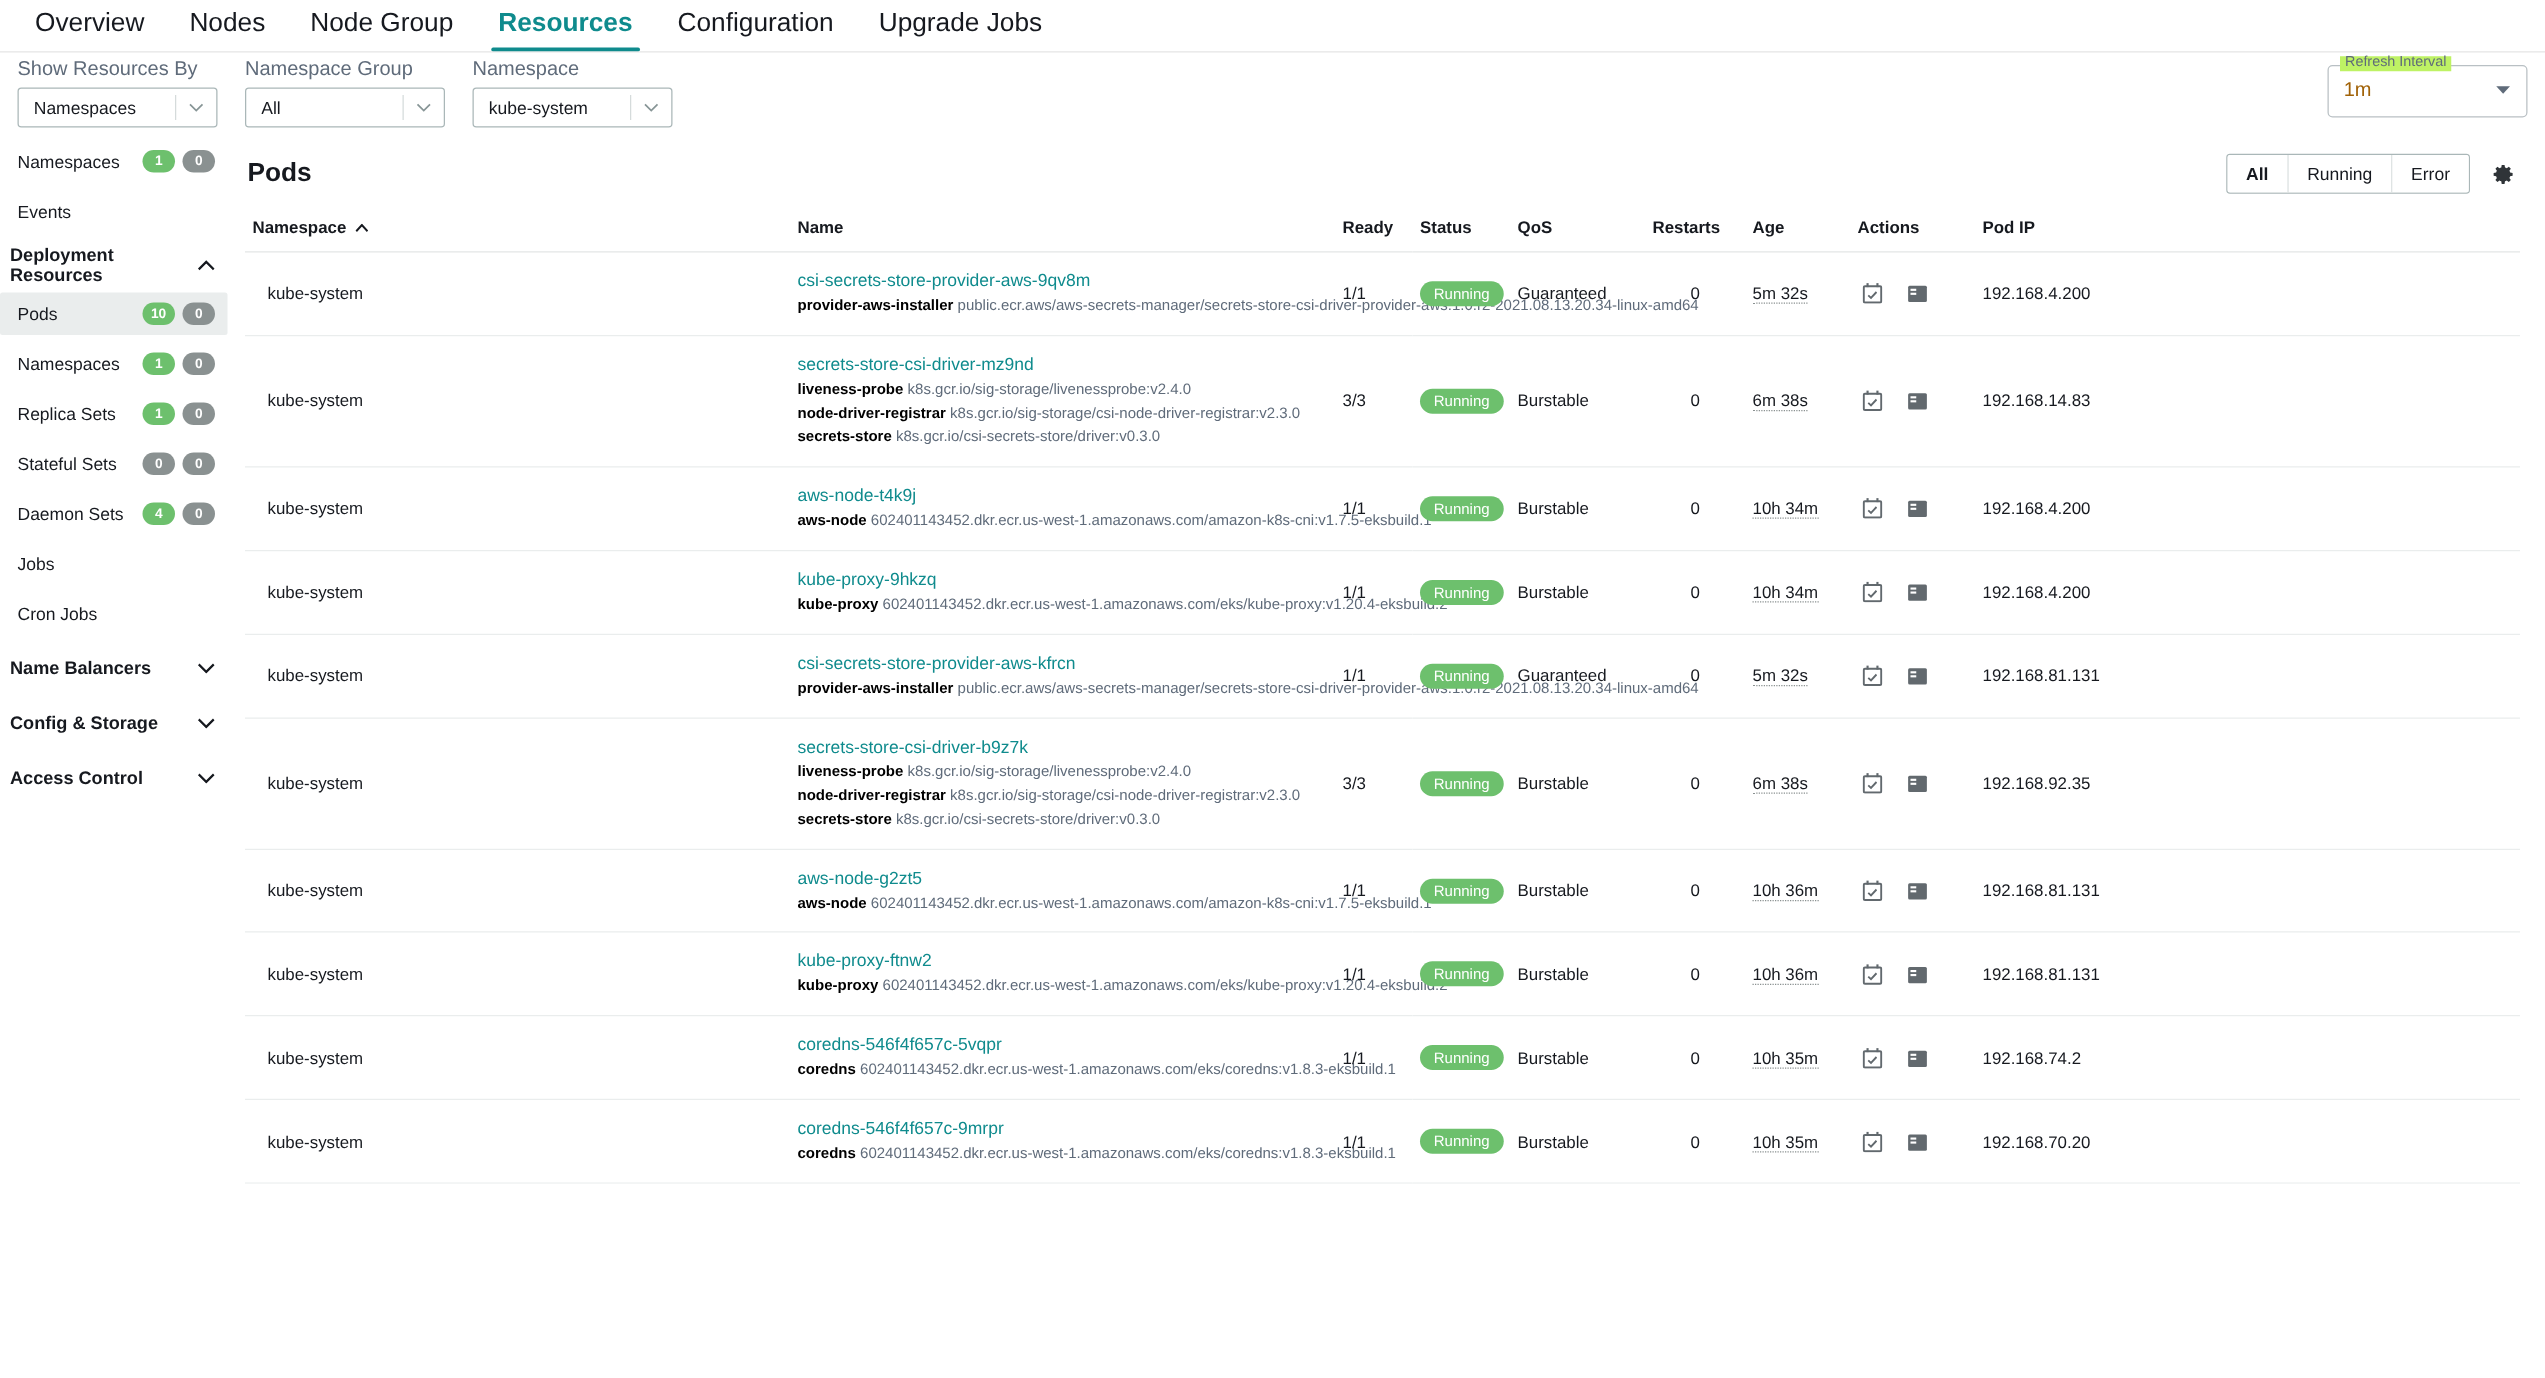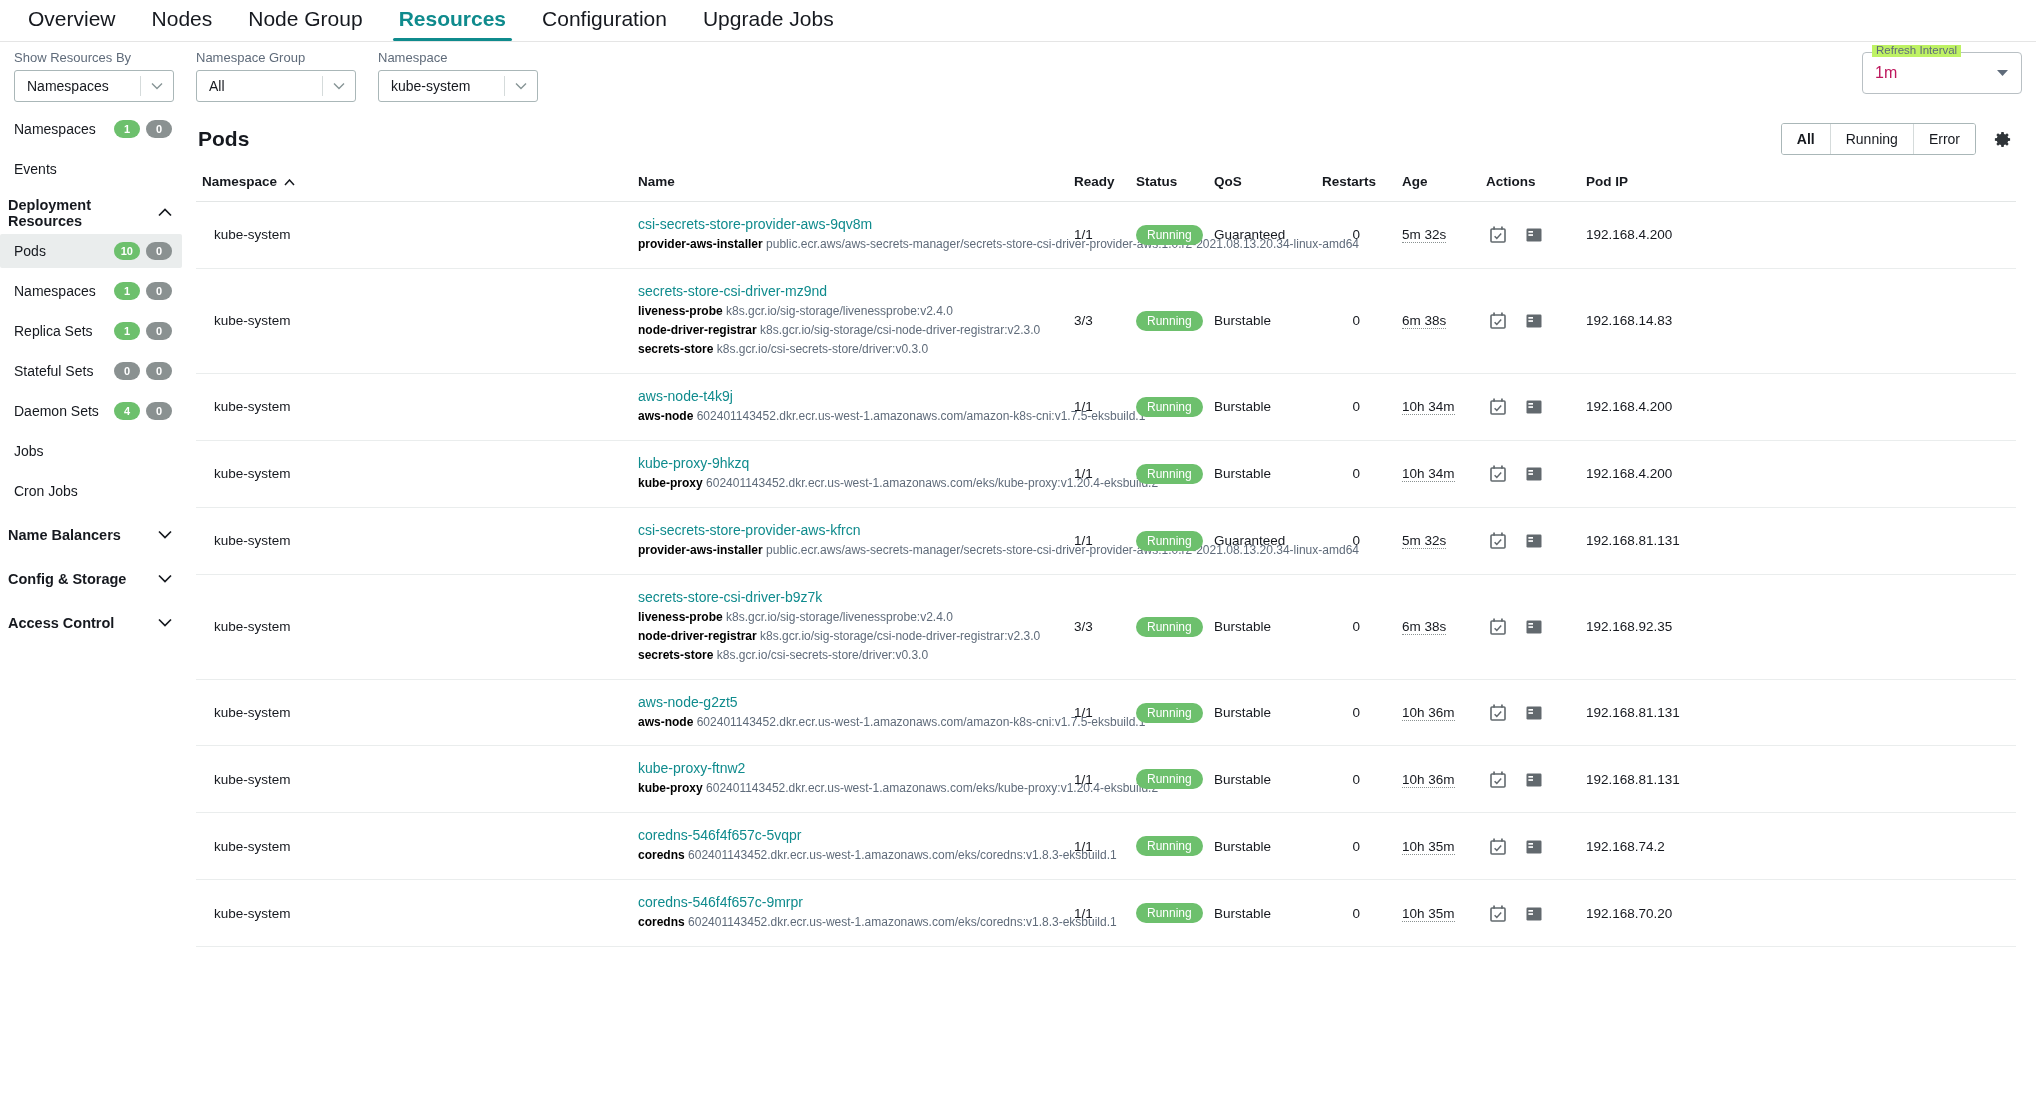--- a/index.html
+++ b/index.html
@@ -47,21 +47,21 @@
   .filterrow {
     position: relative;
     display: flex;
     align-items: flex-end;
     padding: 12px 14px 10px 14px;
     gap: 22px;
     height: 70px;
   }
   .field { display: flex; flex-direction: column; }
   .field-label {
-    font-size: 13px;
+    font-size: 16px;
     color: #5f6b7a;
     margin-bottom: 5px;
   }
   .select {
     position: relative;
     display: flex;
     align-items: center;
     height: 32px;
     border: 1px solid #aab7b8;
     border-radius: 3px;
@@ -103,21 +103,21 @@
   }
   .refresh-legend {
     position: absolute;
     top: -8px; left: 9px;
     background: #bef264;
     padding: 0 4px;
     font-size: 11.5px;
     color: #5f6b7a;
     line-height: 1;
   }
-  .refresh-val { font-size: 16px; color: #be185d; flex: 1; }
+  .refresh-val { font-size: 16px; color: #a16207; flex: 1; }
   .refresh-caret { color: #5f6b7a; font-size: 11px; }
 
   
   .body {
     display: flex;
     height: calc(1102px - 42px - 70px);
   }
 
   
   .sidebar {

